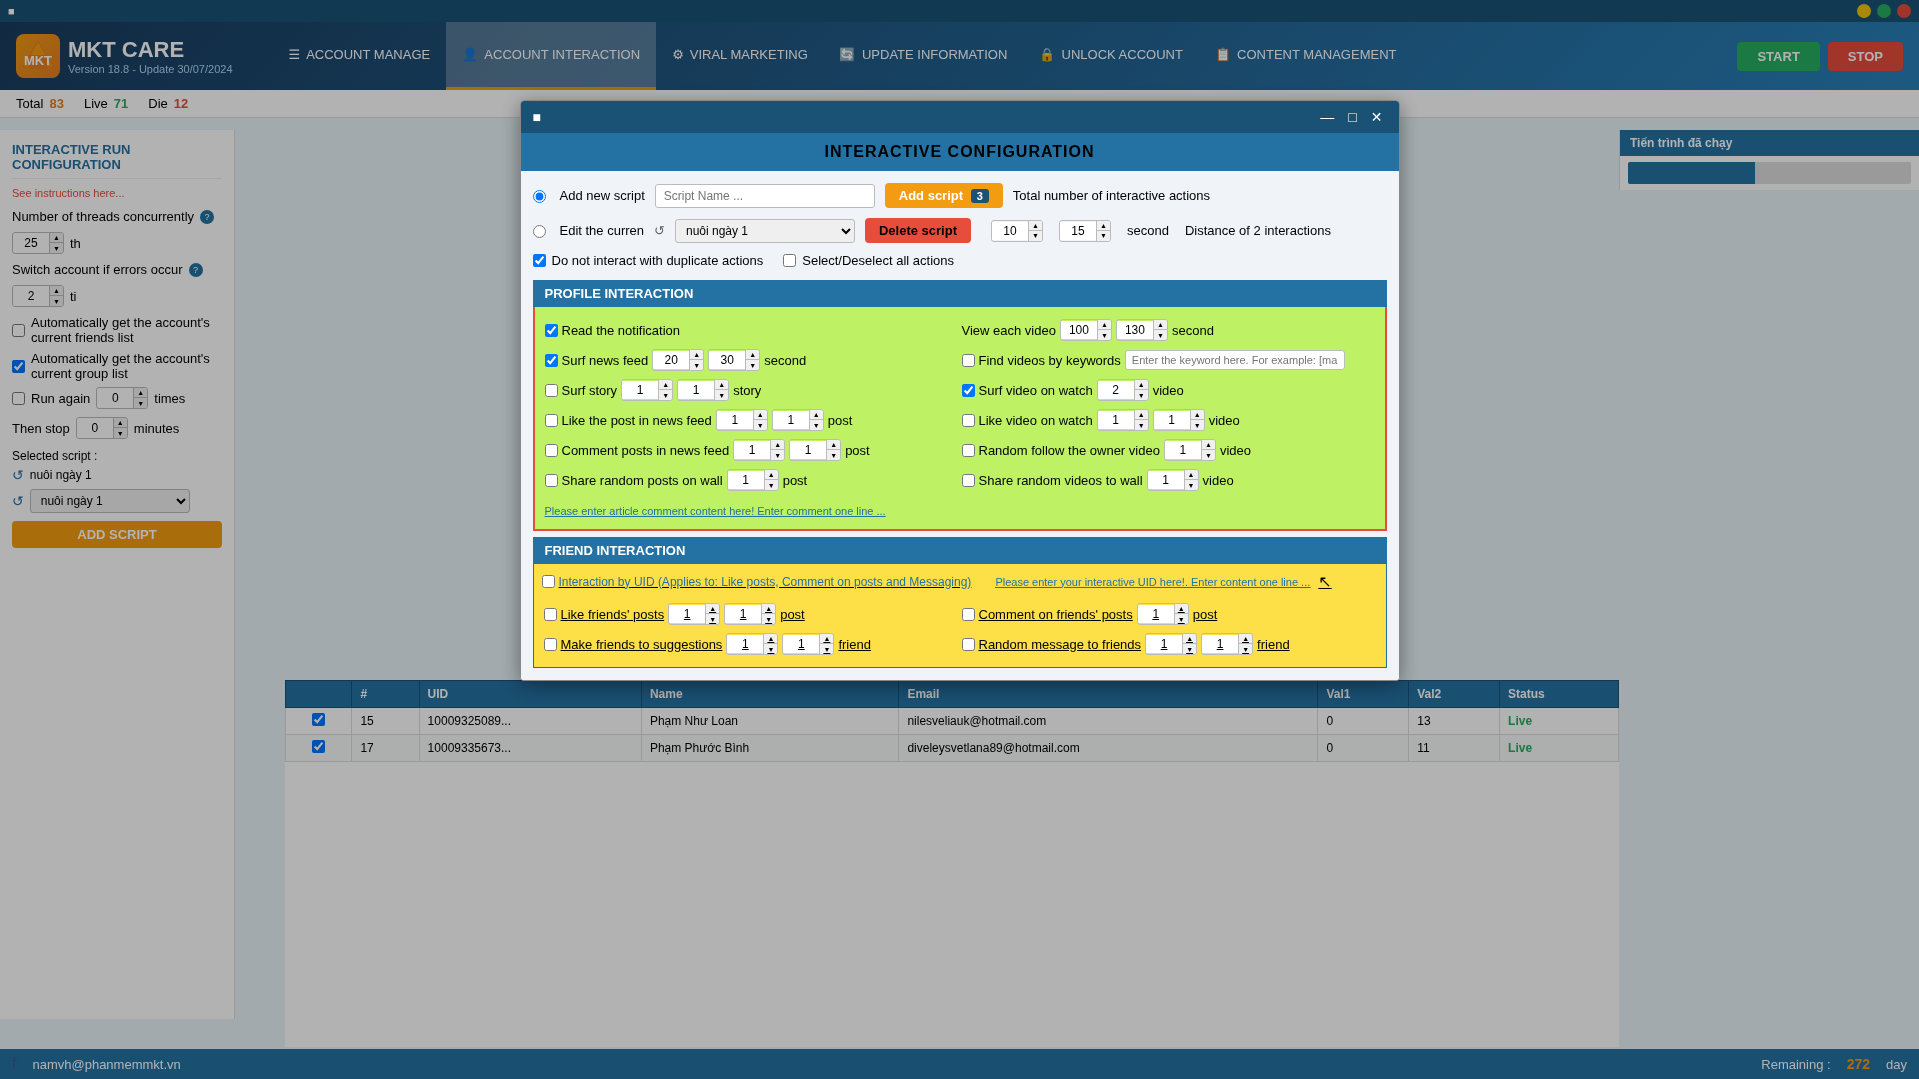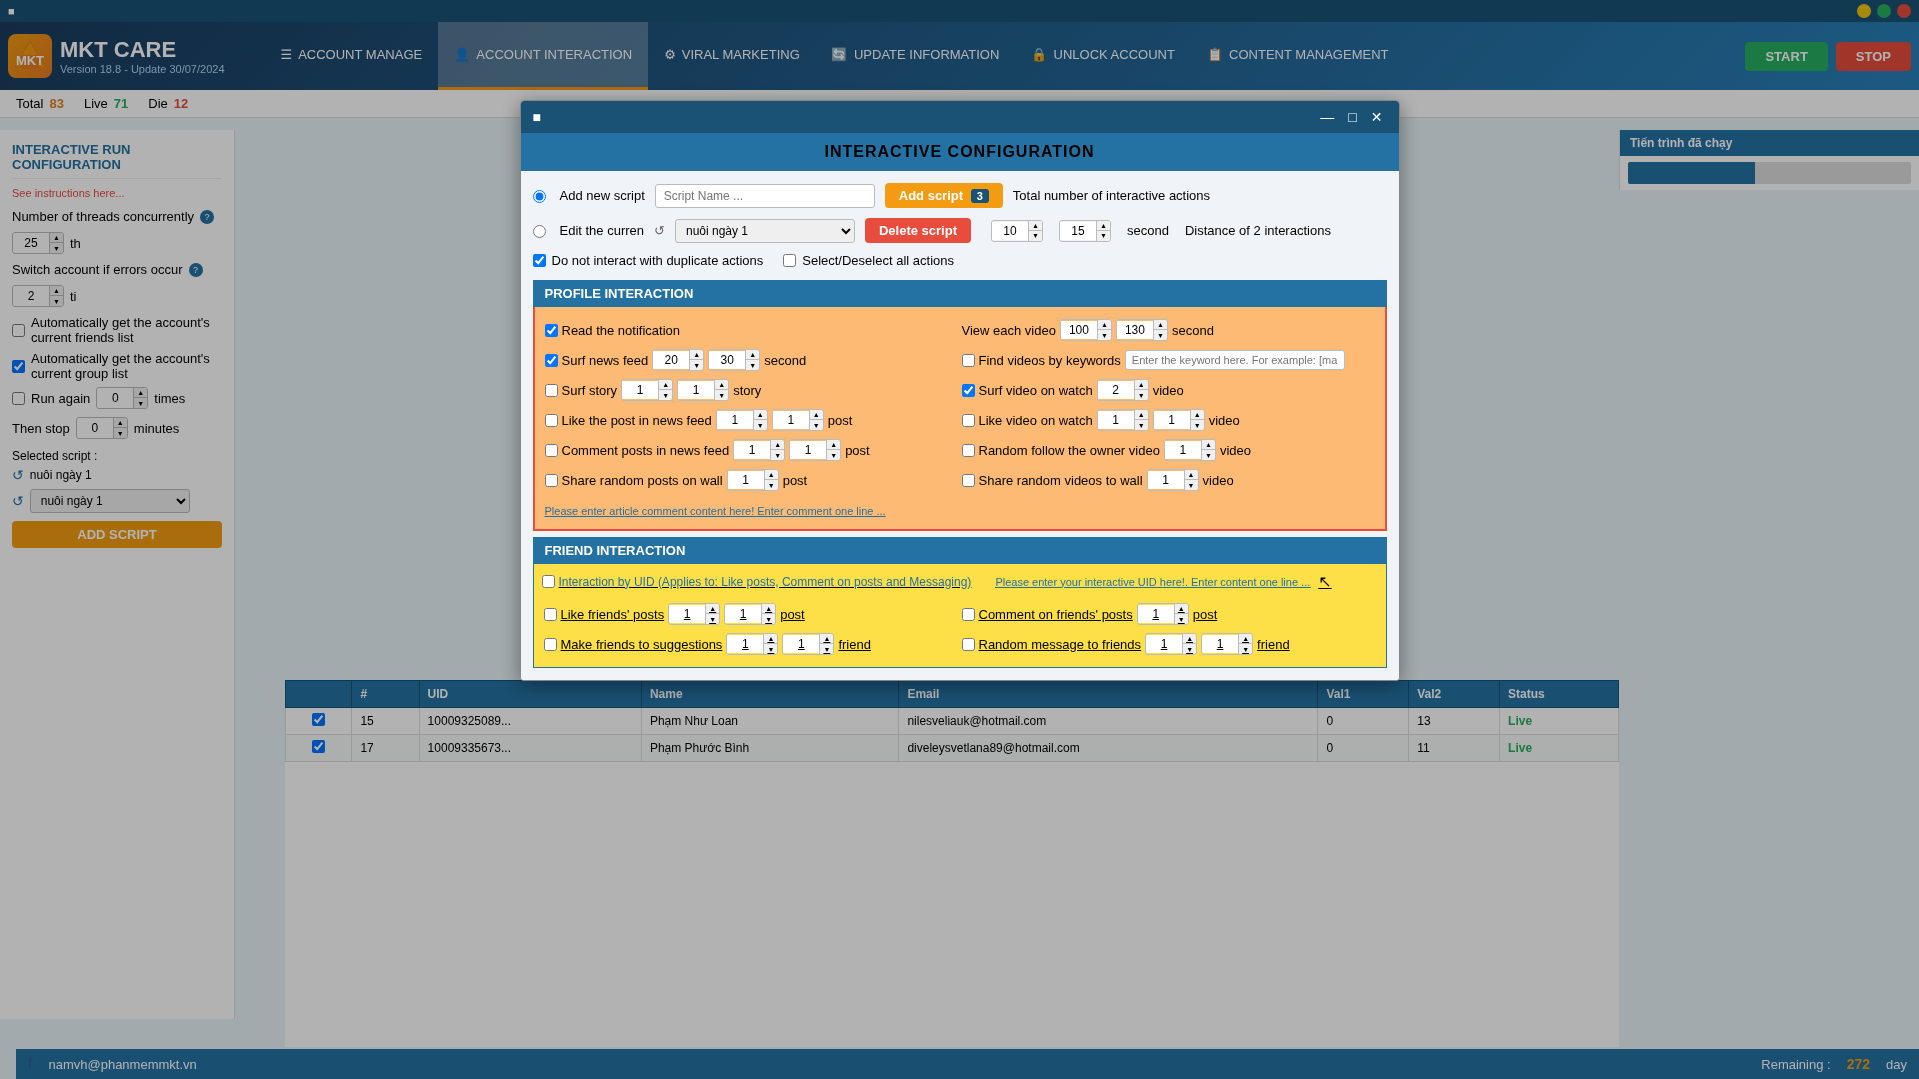--- a/index.html
+++ b/index.html
@@ -7,21 +7,21 @@
 
     
     .title-bar { background: #1a5276; height: 22px; display: flex; align-items: center; padding: 0 8px; }
     .title-bar-controls { margin-left: auto; display: flex; gap: 6px; }
     .title-bar-btn { width: 14px; height: 14px; border-radius: 50%; border: none; cursor: pointer; }
     .tb-min { background: #f1c40f; }
     .tb-max { background: #27ae60; }
     .tb-close { background: #e74c3c; }
 
     
-    .app-header { background: linear-gradient(135deg, #1a3c5e 0%, #2980b9 100%); height: 68px; display: flex; align-items: center; padding: 0 8px; position: relative; }
+    .app-header { background: linear-gradient(135deg, #1a3c5e 0%, #2980b9 100%); height: 68px; display: flex; align-items: center; padding: 0 16px; position: relative; }
     .logo-area { display: flex; align-items: center; gap: 8px; }
     .logo-icon { width: 44px; height: 44px; background: linear-gradient(135deg, #f39c12, #e67e22); border-radius: 8px; display: flex; align-items: center; justify-content: center; color: white; font-weight: bold; font-size: 10px; }
     .nav-item { display: flex; align-items: center; gap: 6px; padding: 0 16px; color: white; cursor: pointer; font-size: 12px; font-weight: 500; border-bottom: 3px solid transparent; transition: all 0.2s; }
     .nav-item.active { background: rgba(255,255,255,0.2); border-bottom-color: #f39c12; }
 
     
     .action-btns { margin-left: auto; display: flex; gap: 8px; align-items: center; }
     .btn-start { background: #27ae60; color: white; border: none; padding: 7px 20px; border-radius: 4px; cursor: pointer; font-weight: bold; font-size: 13px; }
     .btn-stop { background: #e74c3c; color: white; border: none; padding: 7px 20px; border-radius: 4px; cursor: pointer; font-weight: bold; font-size: 13px; }
 
@@ -52,21 +52,21 @@
     .modal-title-bar .modal-controls { margin-left: auto; display: flex; gap: 6px; align-items: center; }
     .modal-ctrl-btn { background: none; border: none; color: white; cursor: pointer; font-size: 14px; padding: 0 4px; }
     .modal-header { background: #2471a3; color: #000000; text-align: center; padding: 10px; font-size: 16px; font-weight: bold; letter-spacing: 1px; }
 
     
     .modal-body { padding: 12px; background: #f0f4f8; }
     .config-row { display: flex; align-items: center; gap: 10px; margin-bottom: 10px; }
     .radio-label { display: flex; align-items: flex-end; gap: 14px; font-size: 12px; cursor: pointer; }
     .script-name-input { border: 1px solid #bbb; border-radius: 3px; padding: 4px 8px; width: 220px; font-size: 12px; }
     .btn-add-script { background: #f39c12; color: white; border: none; border-radius: 4px; padding: 5px 14px; cursor: pointer; font-weight: bold; font-size: 13px; }
-    .btn-delete-script { background: #e74c3c; color: #ffffff; border: none; border-radius: 4px; padding: 5px 14px; cursor: pointer; font-weight: bold; font-size: 13px; }
+    .btn-delete-script { background: #e74c3c; color: #000000; border: none; border-radius: 4px; padding: 5px 14px; cursor: pointer; font-weight: bold; font-size: 13px; }
     .script-dropdown { border: 1px solid #bbb; border-radius: 3px; padding: 3px 6px; font-size: 12px; width: 180px; }
 
     .check-row { display: flex; align-items: center; gap: 6px; font-size: 12px; margin-bottom: 4px; }
 
     
     .section-header { background: #2471a3; color: white; padding: 6px 12px; font-weight: bold; font-size: 13px; display: flex; align-items: center; justify-content: space-between; margin: 0; }
 
     .field-group { display: flex; align-items: center; gap: 4px; }
 
     .keyword-input { border: 1px solid #bbb; border-radius: 3px; padding: 3px 6px; font-size: 11px; color: #999; width: 280px; }
@@ -75,21 +75,21 @@
 
     
     .data-table { width: 100%; border-collapse: collapse; background: white; }
     .data-table th { background: #2471a3; color: white; padding: 6px 8px; text-align: left; font-size: 12px; border: 1px solid #1a5276; }
     .data-table td { padding: 5px 8px; border: 1px solid #ddd; font-size: 12px; }
     .data-table tr:nth-child(even) { background: #f8f9fa; }
     .data-table .checkbox-cell { text-align: center; }
     .status-live { color: #27ae60; font-weight: bold; }
 
     
-    .bottom-bar { position: fixed; bottom: 0; left: 16px; right: 0; height: 30px; background: #2471a3; display: flex; align-items: center; padding: 0 12px; color: white; font-size: 12px; gap: 16px; }
+    .bottom-bar { position: fixed; bottom: 0; left: 0; right: 0; height: 30px; background: #2471a3; display: flex; align-items: center; padding: 0 12px; color: white; font-size: 12px; gap: 16px; }
     .remaining-label { margin-left: auto; }
     .remaining-num { color: #f39c12; font-weight: bold; font-size: 14px; }
 
     
     .spinbox { display: inline-flex; align-items: center; border: 1px solid #bbb; border-radius: 3px; overflow: hidden; }
     .spinbox input { width: 36px; border: none; text-align: center; padding: 2px 2px; font-size: 12px; outline: none; }
     .spinbox-arrows { display: flex; flex-direction: column; }
     .spinbox-arrow { background: #f0f0f0; border: none; border-left: 1px solid #bbb; width: 14px; height: 10px; cursor: pointer; font-size: 7px; display: flex; align-items: center; justify-content: center; padding: 0; }
     .spinbox-arrow:first-child { border-bottom: 1px solid #bbb; }
   </style>
@@ -367,21 +367,21 @@
           <span>Select/Deselect all actions</span>
         </div>
       </div>
 
       <div style="max-height:400px;overflow-y:auto;position:relative;">
 
         <div>
           <div class="section-header">
             <span>PROFILE INTERACTION</span>
           </div>
-          <div style="border:2px solid #e74c3c;border-top:none;background:#fdba74;padding:8px;">
+          <div style="border:2px solid #e74c3c;border-top:none;background:#bef264;padding:8px;">
             <table style="width:100%;border-collapse:collapse;">
               <tbody>
                   <tr>
                 <td style="width:50%;padding:4px 2px;vertical-align:middle;">
                   <div class="field-group">
                     <input type="checkbox" checked="" style="">
                     <span>Read the notification</span>
                   </div>
                 </td>
                 <td style="width:50%;padding:4px 2px;vertical-align:middle;">

